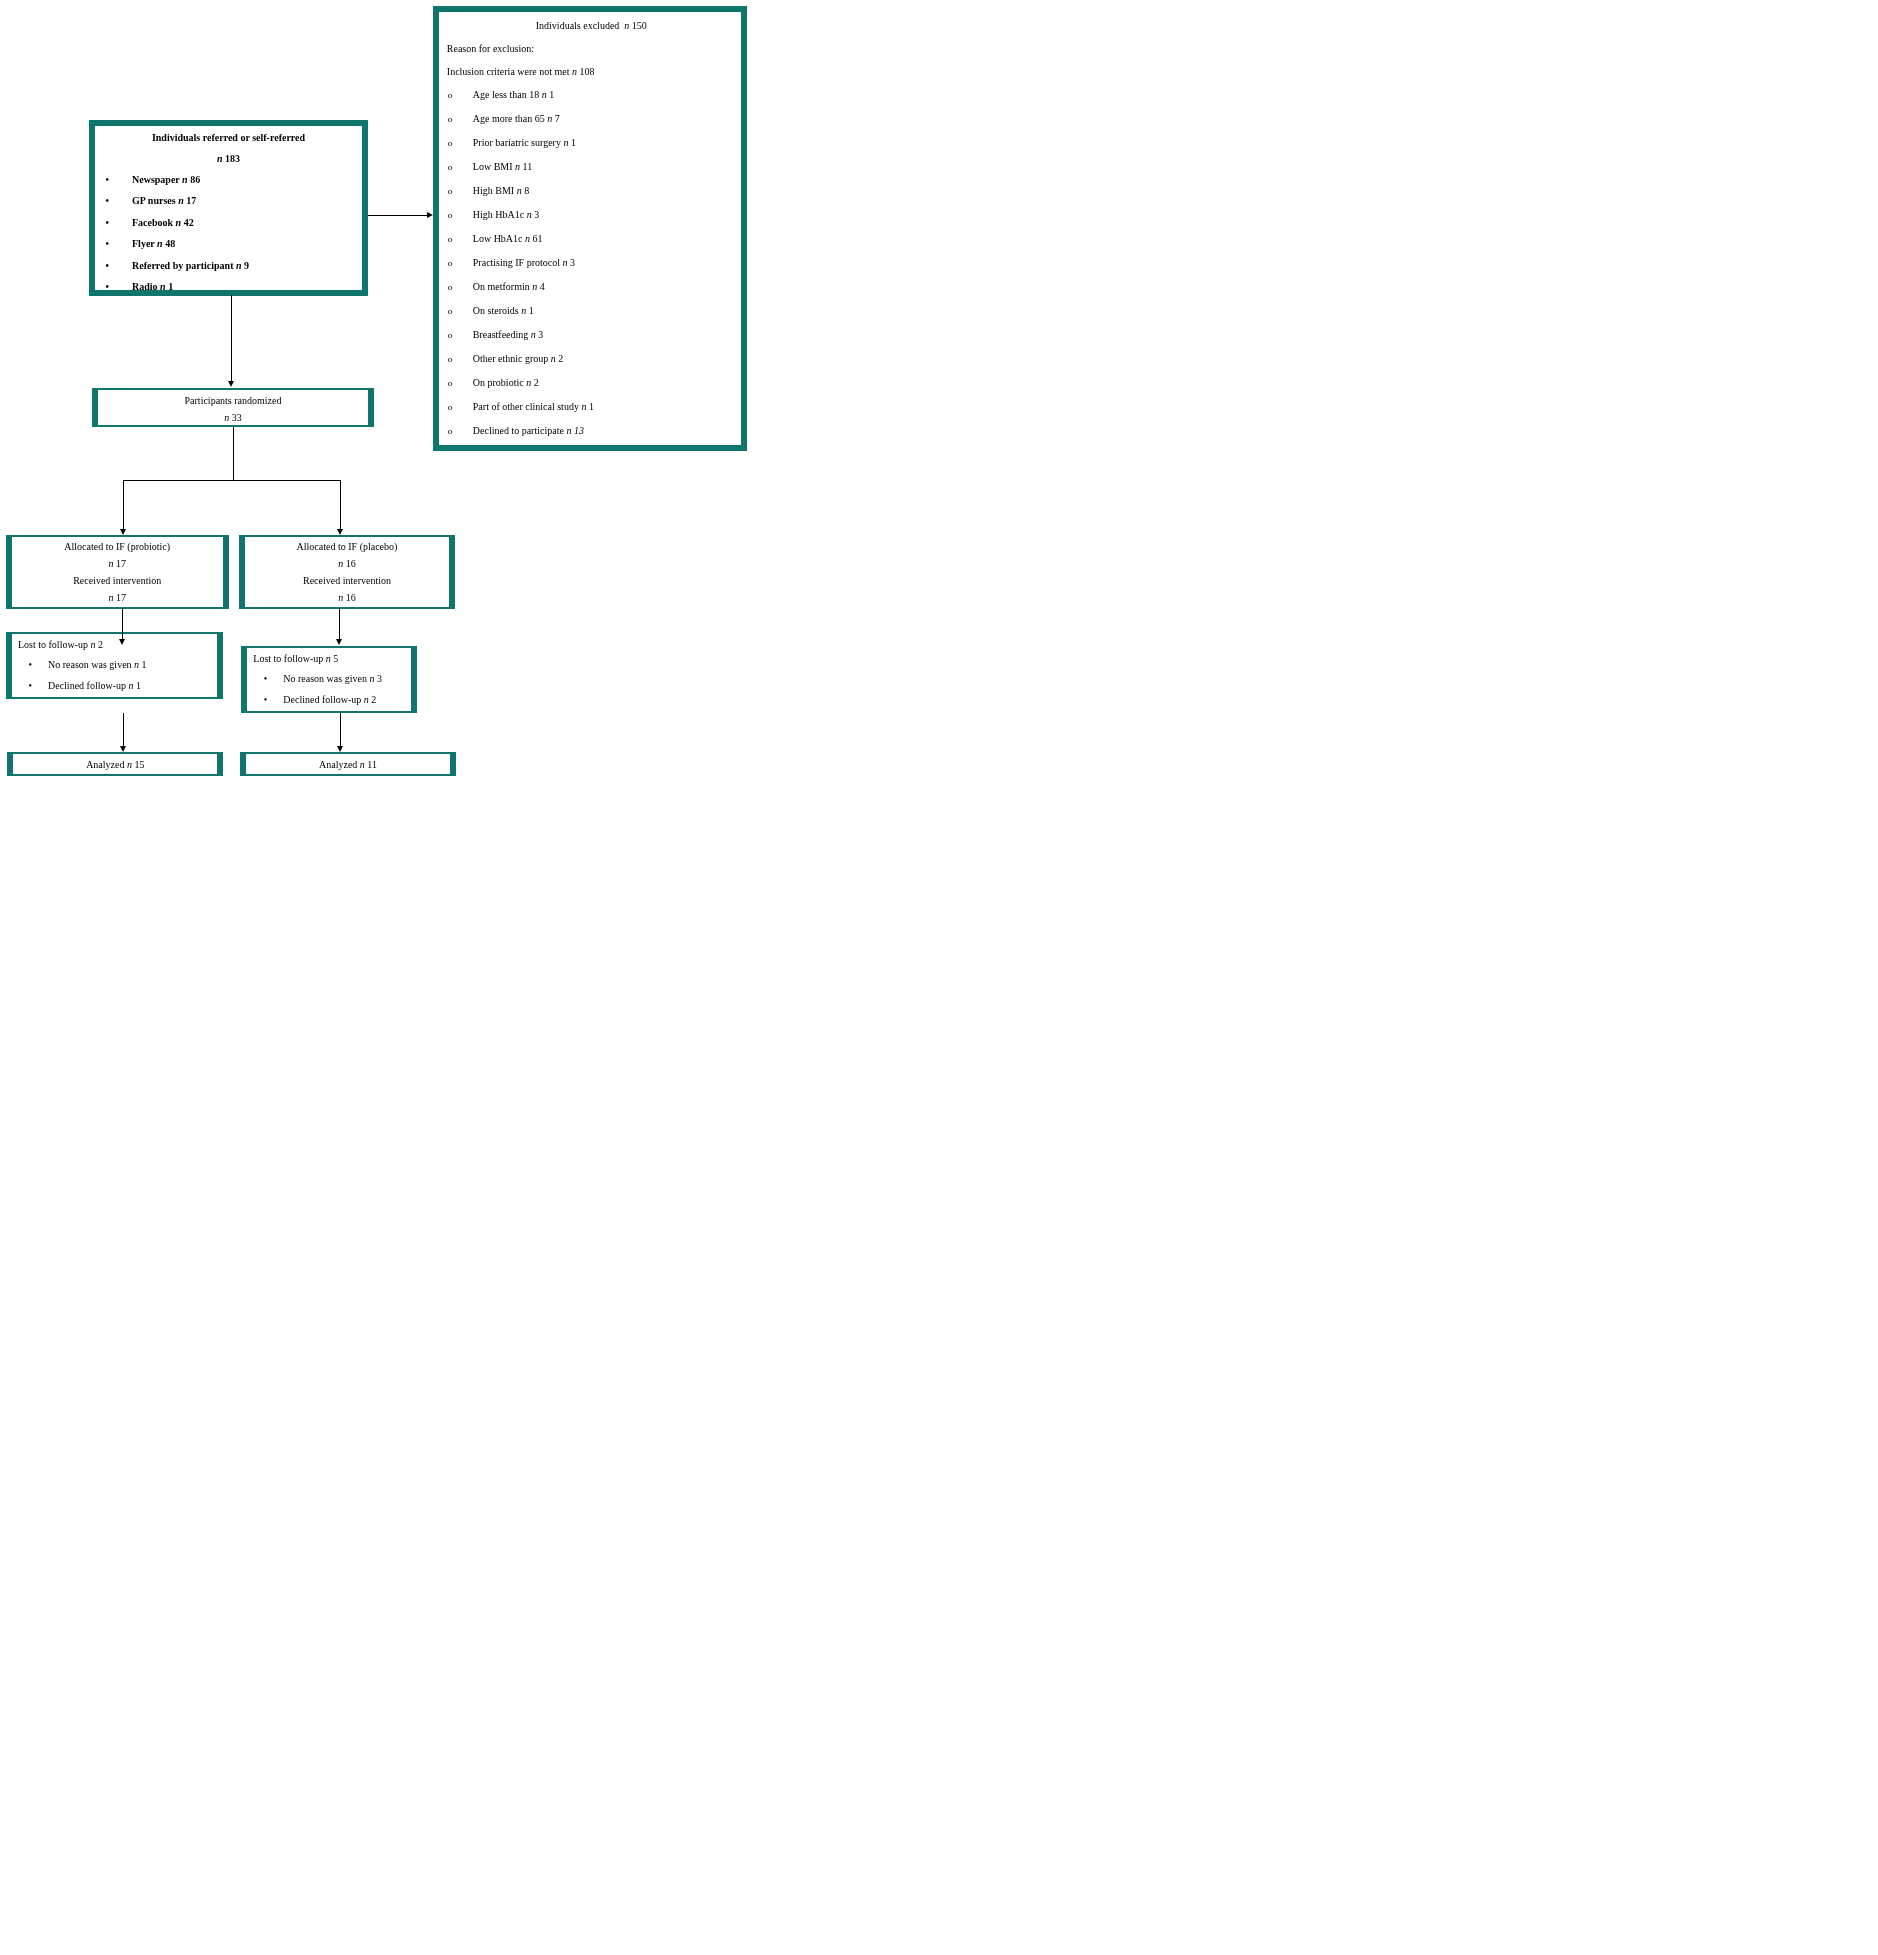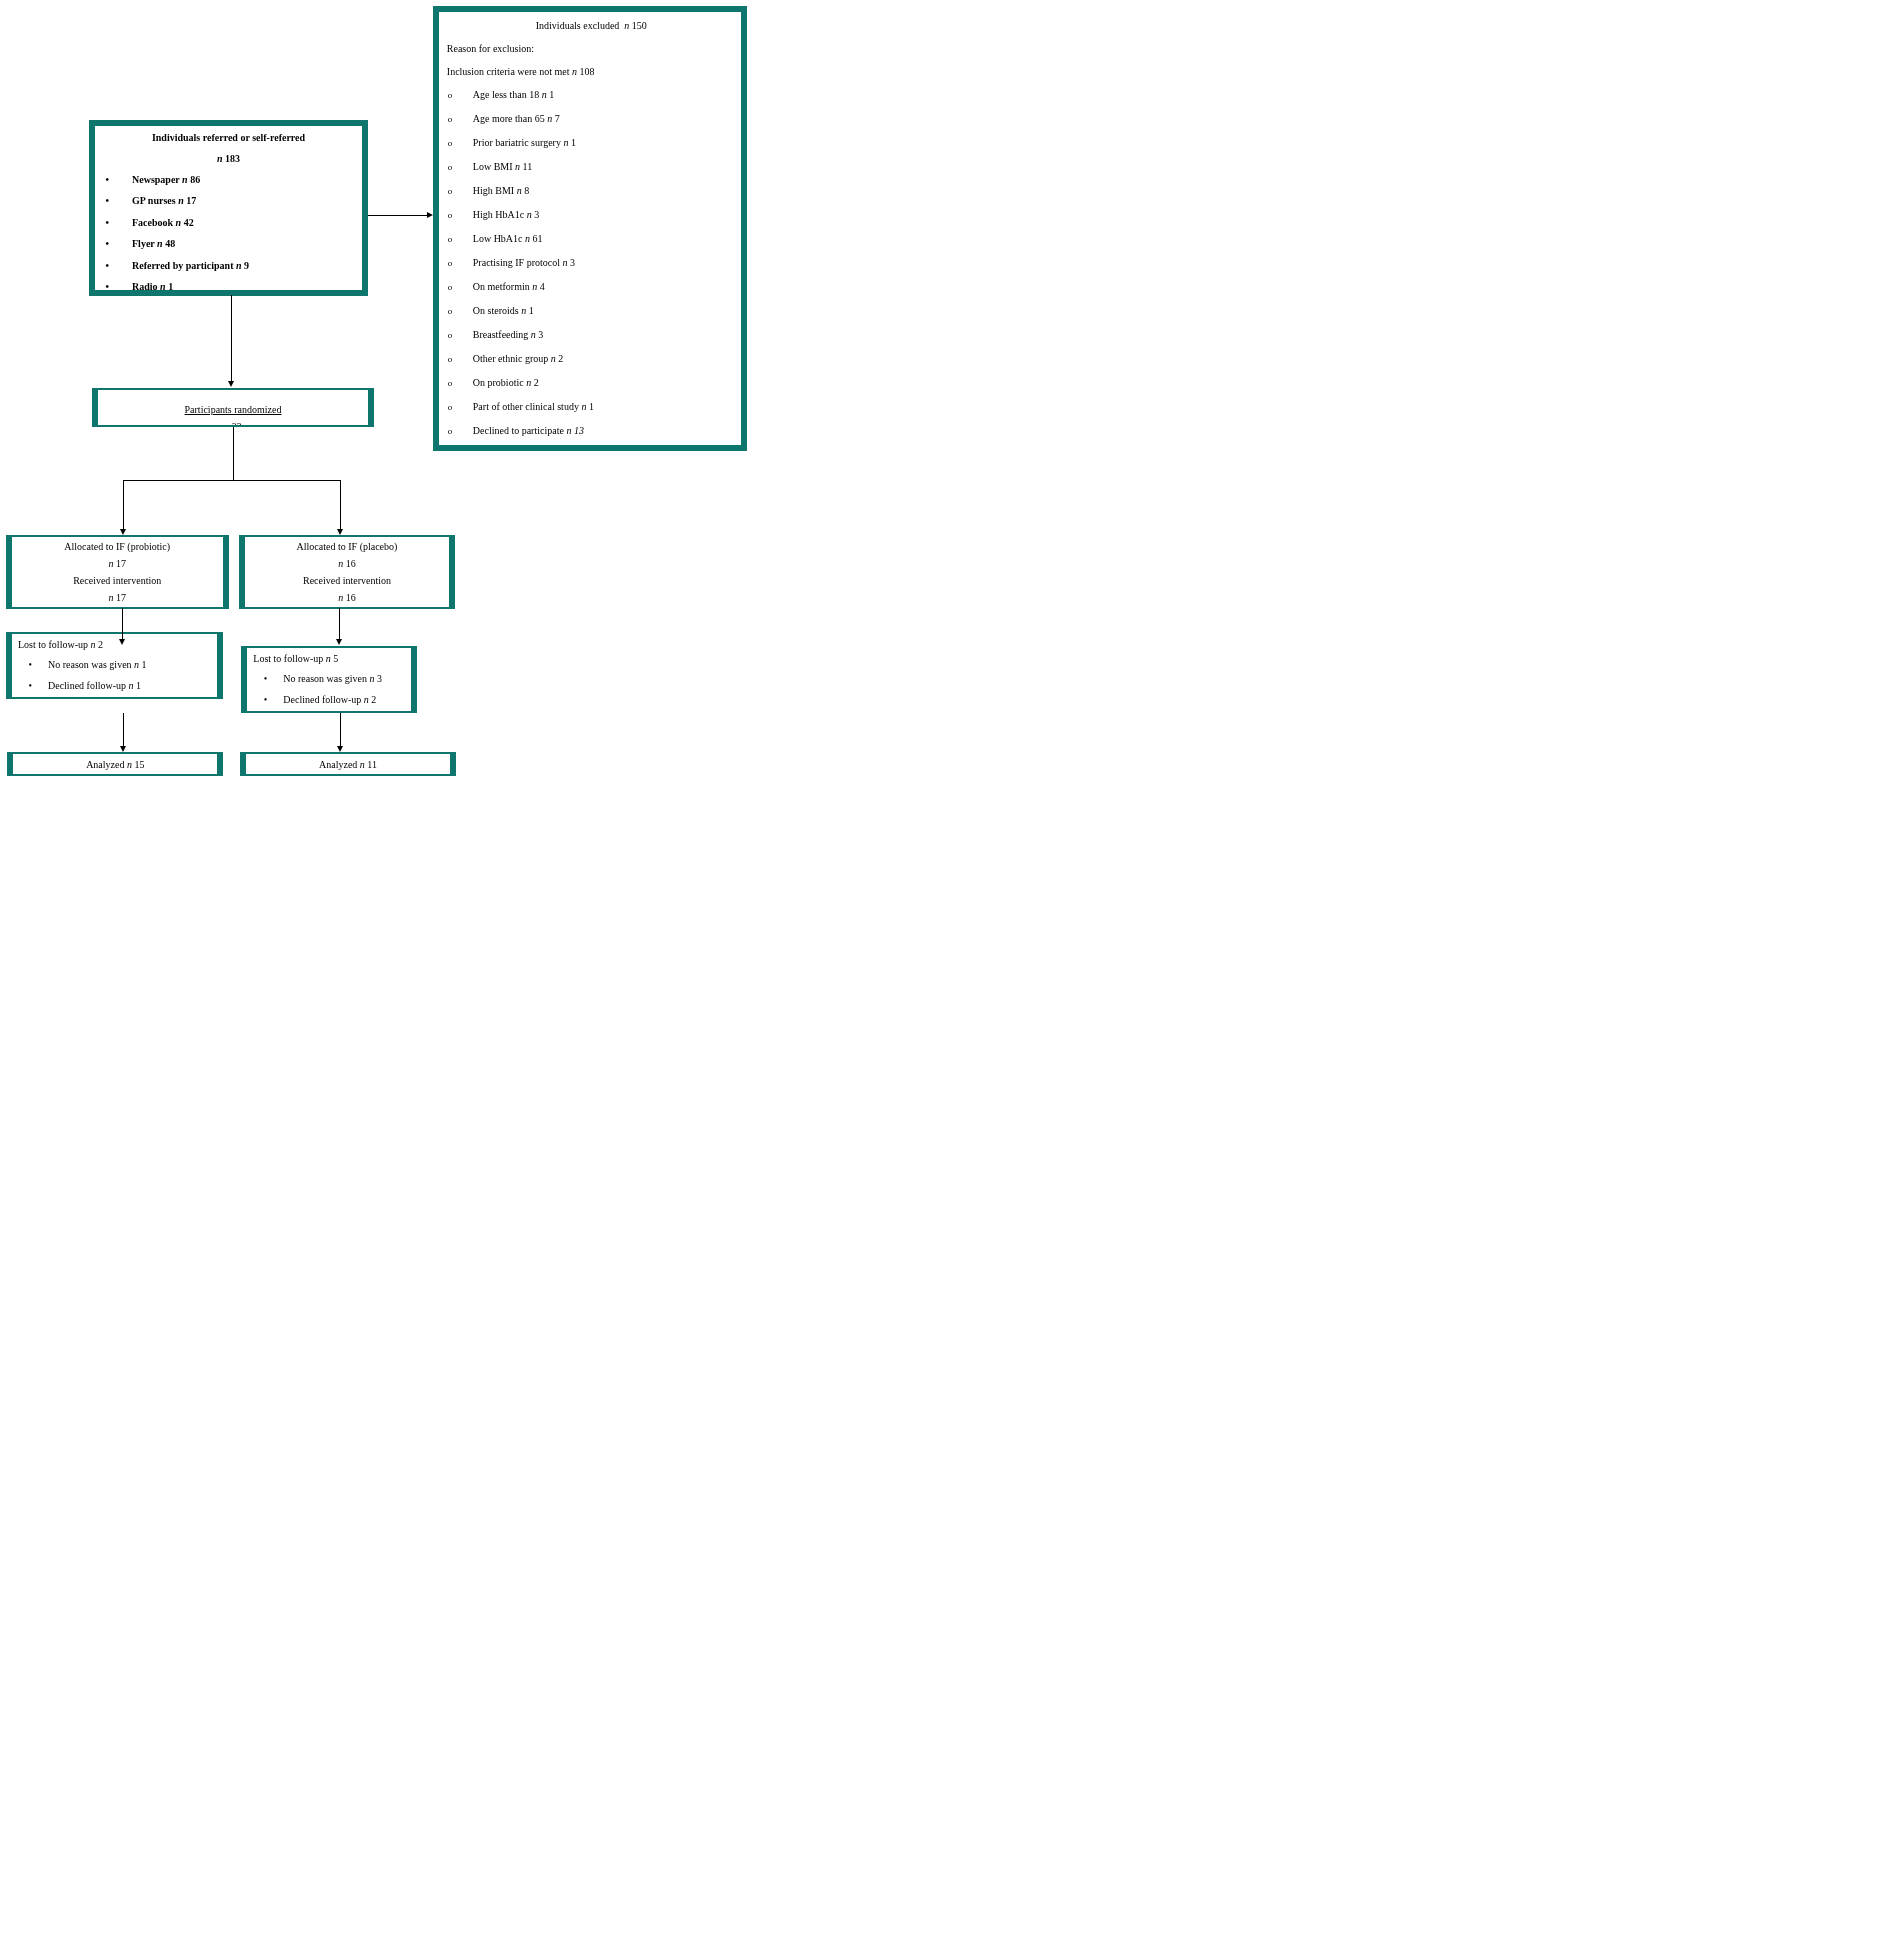--- a/index.html
+++ b/index.html
@@ -159,21 +159,21 @@
         <span><span>Declined to participate</span> <i>n</i> <span class="it">13</span></span>
       </div>
       <div class="li">
         <span class="blt-c">o</span>
         <span><span>Did not given</span> <i>n</i> <span>29</span></span>
       </div>
     </div>
   </div>
 
   <div class="box thick" style="left:92px; top:388px; width:282px; height:39px;">
-    <div class="rows-rand" style="padding-top:12px;text-decoration:underline;">
+    <div class="rows-rand" style="padding-top:3px;">
       <div class="center">Participants randomized</div>
       <div class="center">
         <i>n</i> <span>33</span>
       </div>
     </div>
   </div>
 
   <div class="box thick" style="left:5.7px; top:535px; width:223px; height:74px;">
     <div class="rows-alloc" style="padding-top:0.5px;">
       <div class="center">Allocated to IF (probiotic)</div>

